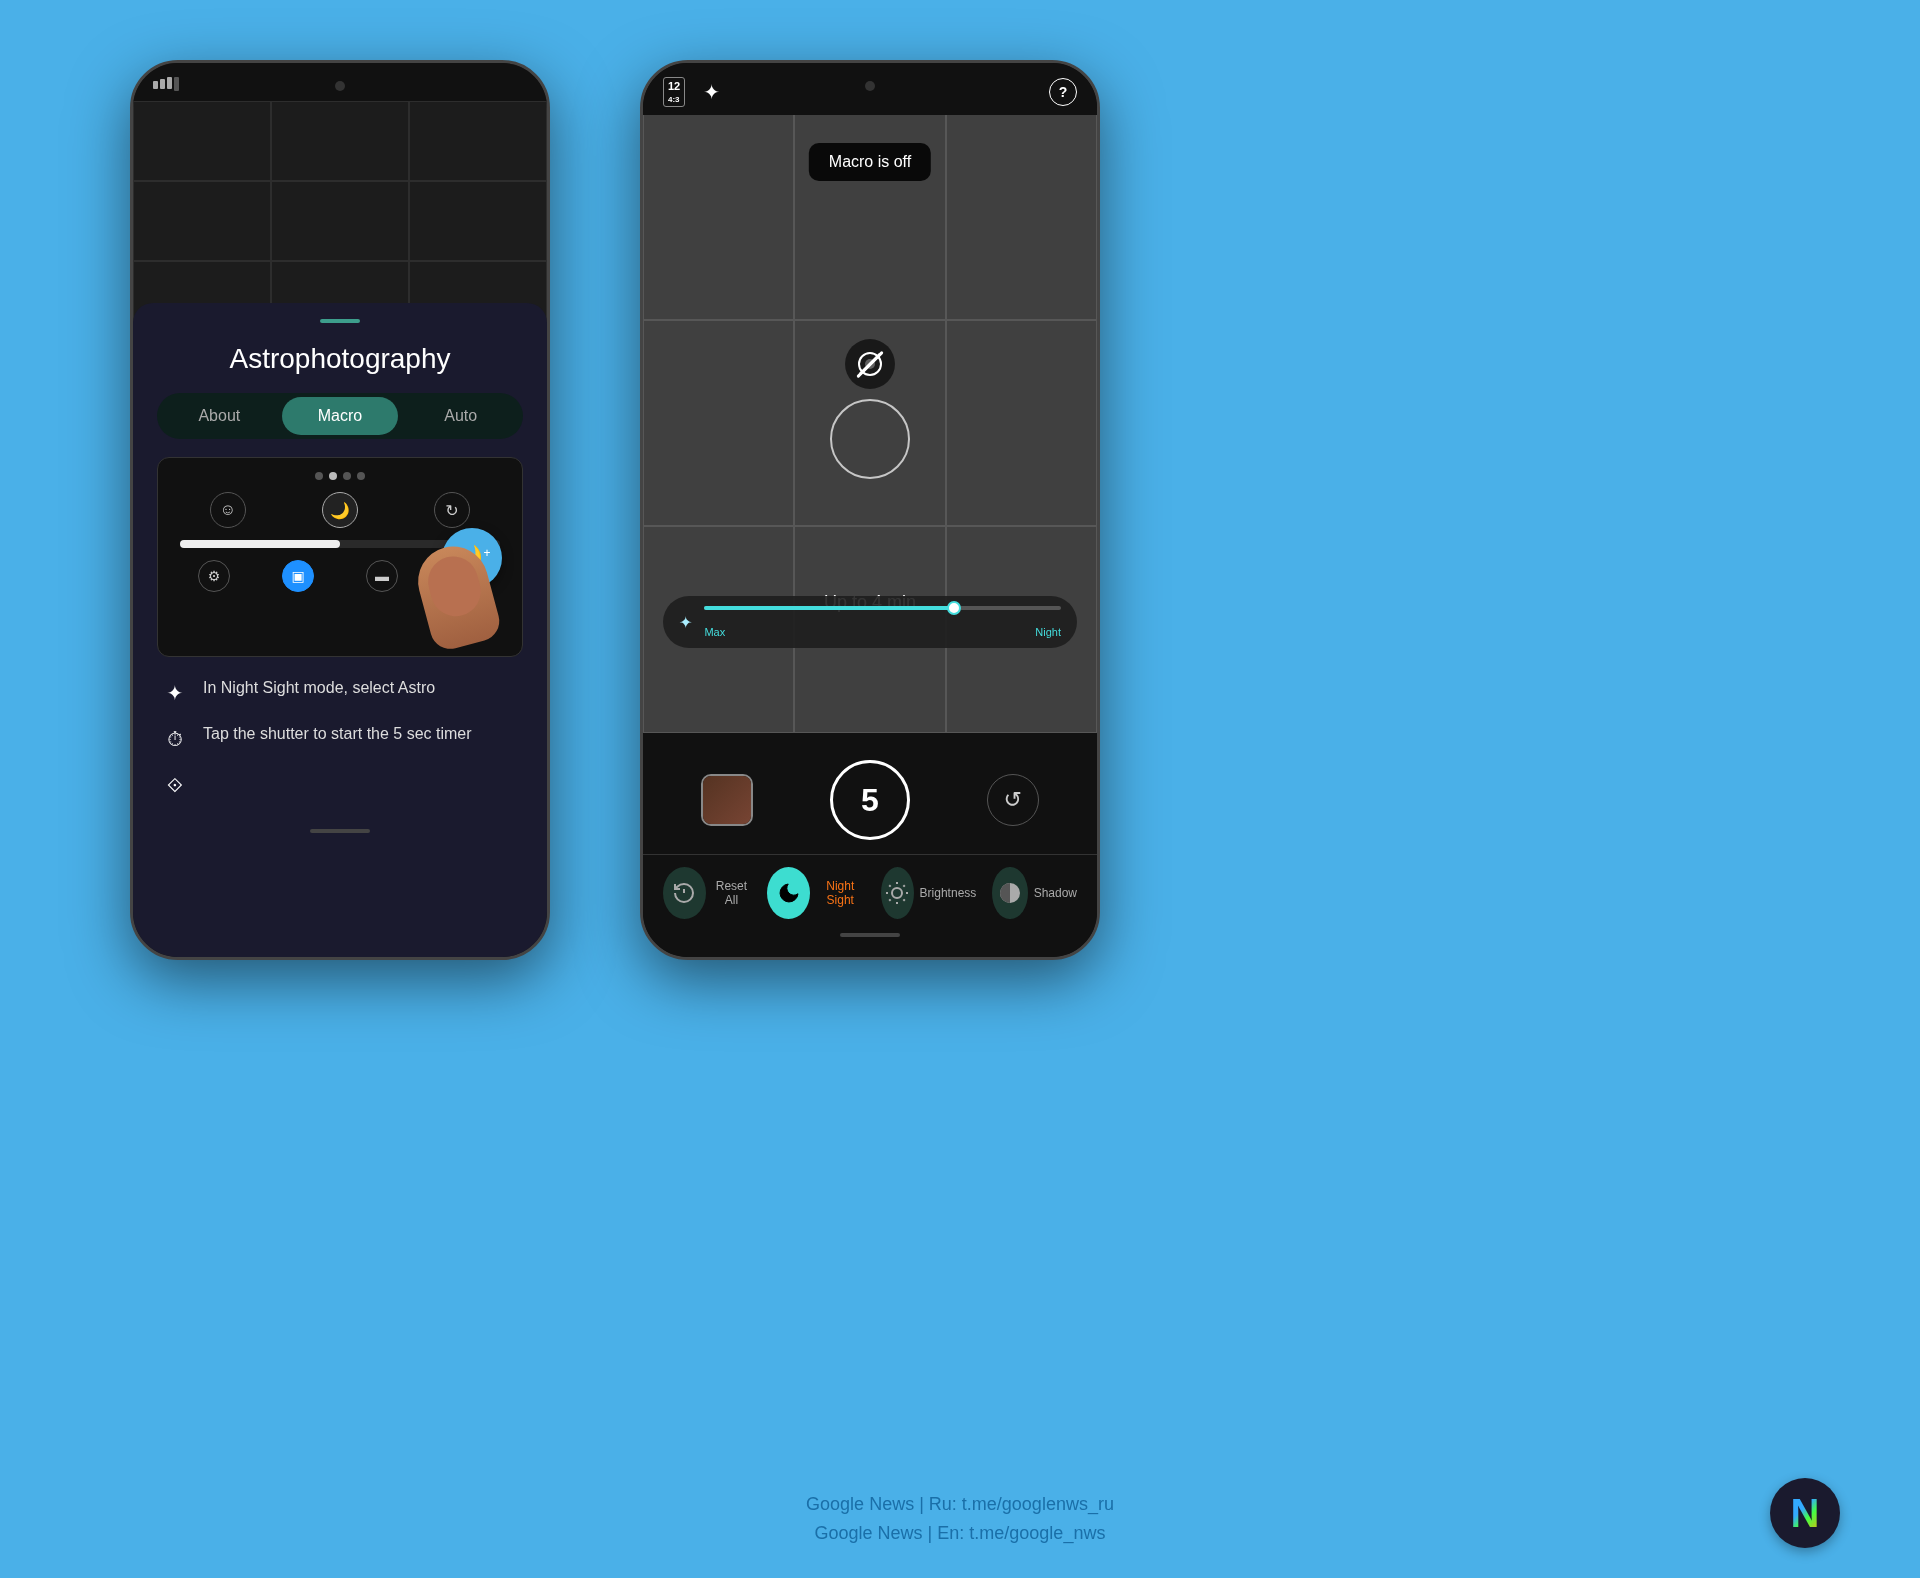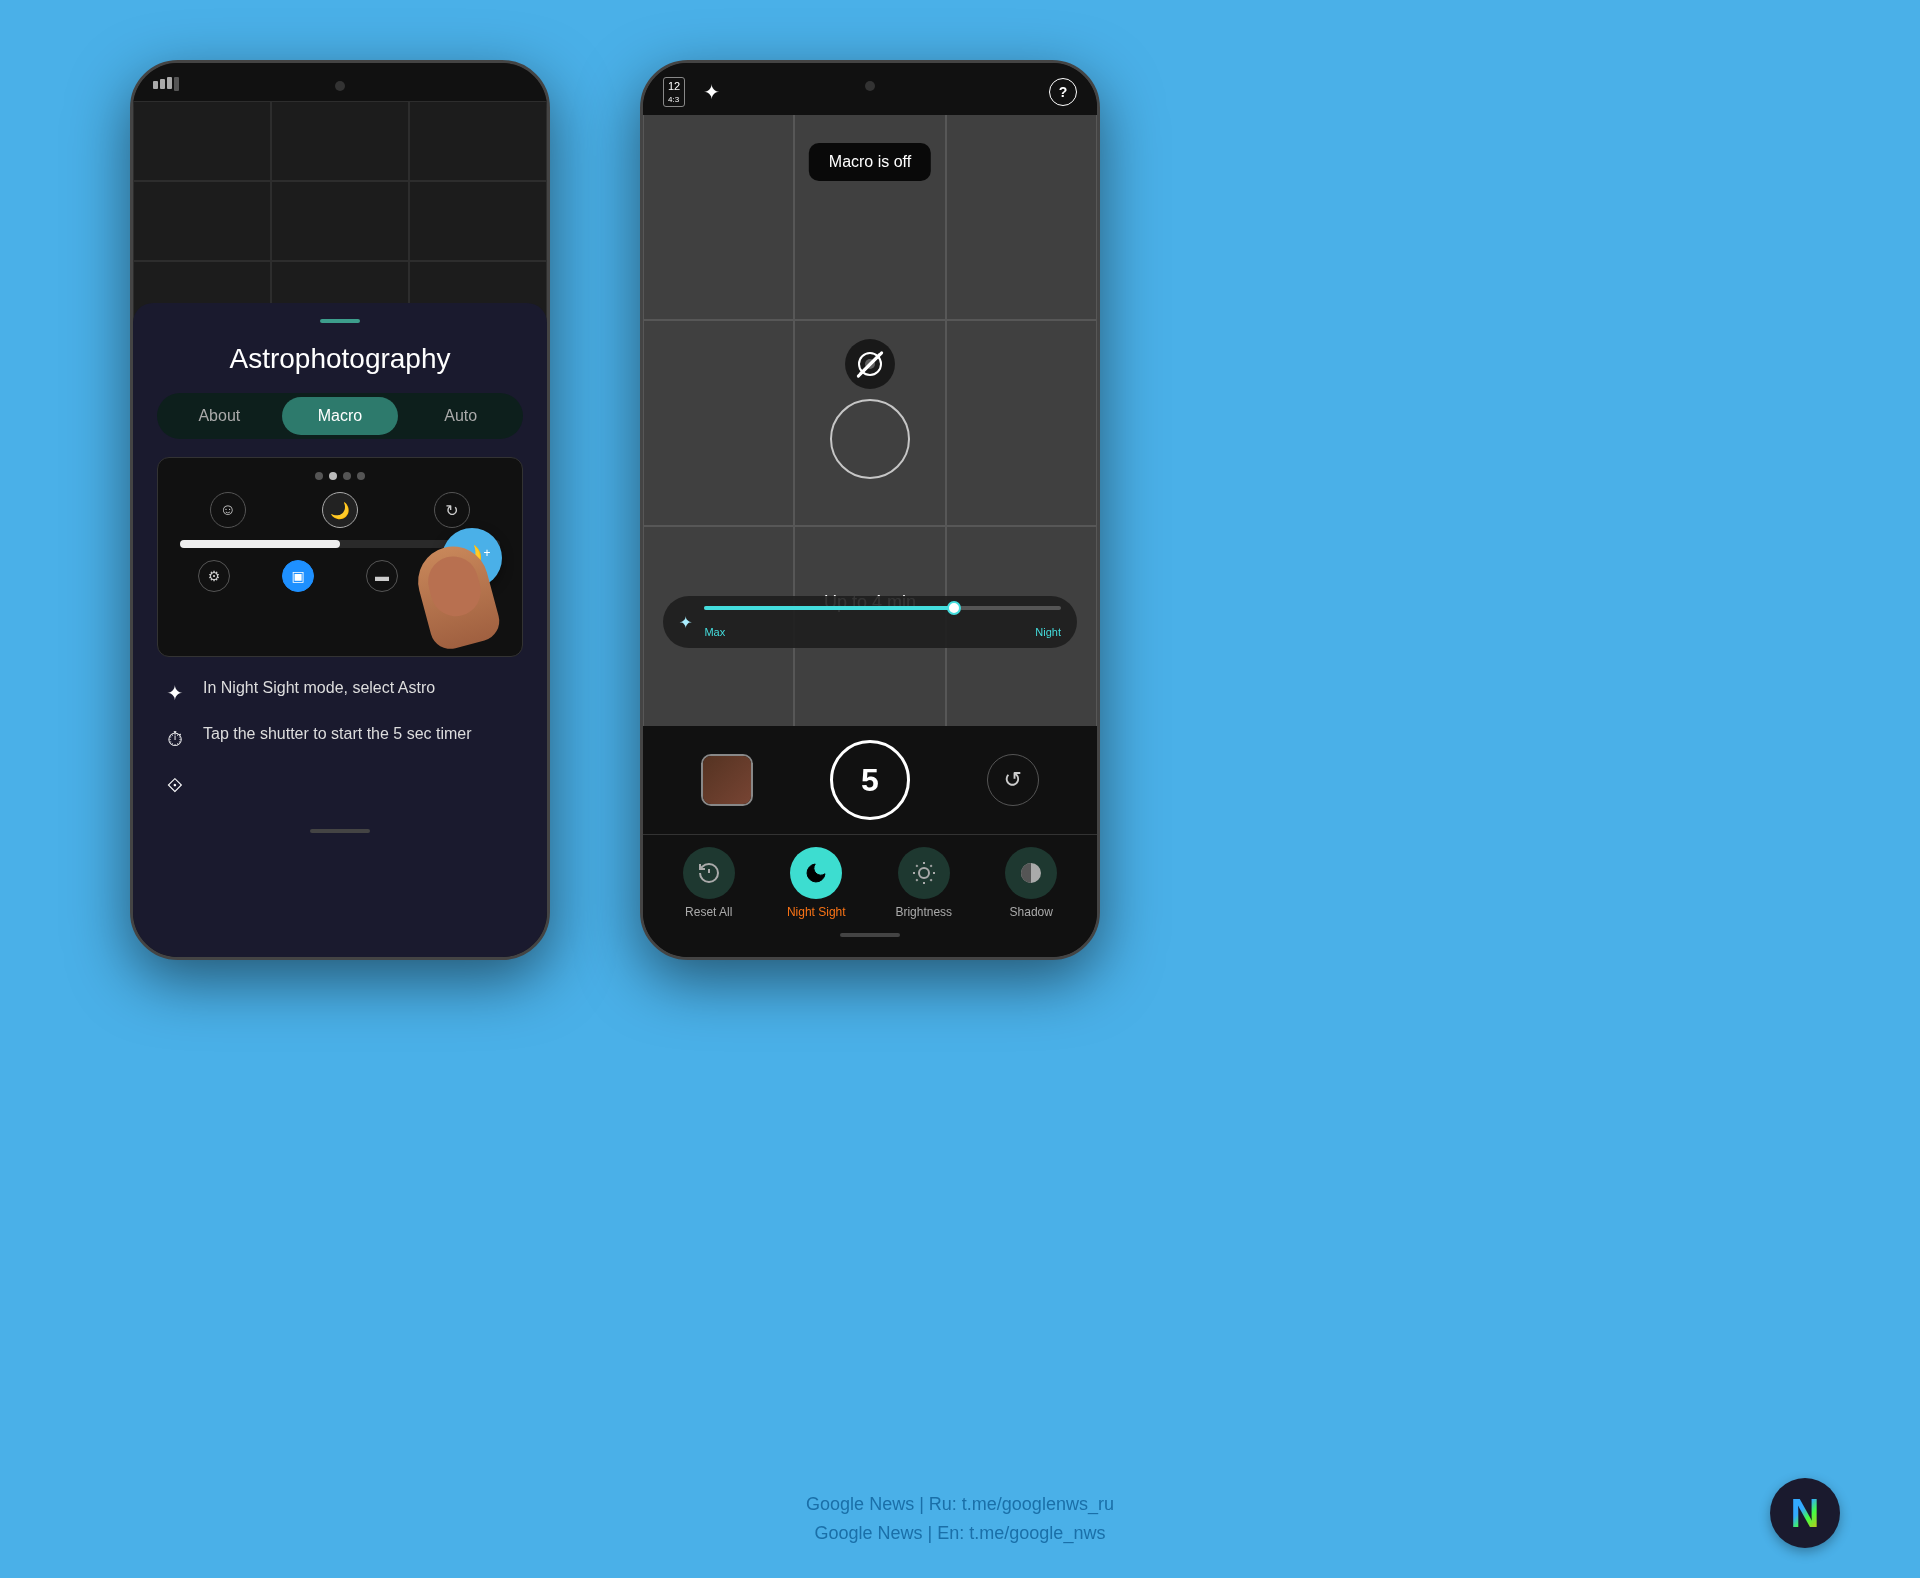--- a/index.html
+++ b/index.html
@@ -474,21 +474,21 @@
 
     
     .mode-bar {
       display: flex;
       gap: 16px;
       overflow: hidden;
       justify-content: space-around;
     }
     .mode-item {
       display: flex;
-      flex-direction: column;
+      flex-direction: row;
       align-items: center;
       gap: 6px;
       min-width: 60px;
     }
     .mode-icon-wrap {
       width: 52px;
       height: 52px;
       border-radius: 50%;
       background: #1e3830;
       display: flex;
@@ -631,21 +631,21 @@
 
     <div style="width:60px; height:4px; background:#444; border-radius:2px; margin:10px auto 0;"></div>
   </div>
 </div>
 
 <div class="phone-right">
   <div class="right-camera-notch"></div>
 
   <div class="right-top-bar">
     <div class="right-top-icons">
-      <div style="color:#fff; font-size:11px; font-weight:normal; border:1px solid #888; padding:2px 4px; border-radius:3px;">12<br><span style="font-size:8px;">4:3</span></div>
+      <div style="color:#fff; font-size:11px; font-weight:bold; border:1px solid #888; padding:2px 4px; border-radius:3px;">12<br><span style="font-size:8px;">4:3</span></div>
       <div style="color:#fff; font-size:20px; margin-left:8px;">✦</div>
     </div>
     <div style="color:#fff; font-size:22px; border:1.5px solid #fff; border-radius:50%; width:28px; height:28px; display:flex; align-items:center; justify-content:center; font-size:14px; font-weight:bold;">?</div>
   </div>
 
   <div class="right-viewfinder">
     <div class="right-viewfinder-grid">
       <div></div>
         <div></div>
         <div></div>

